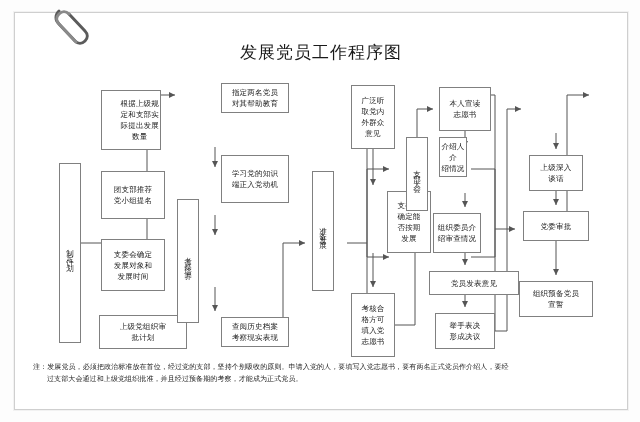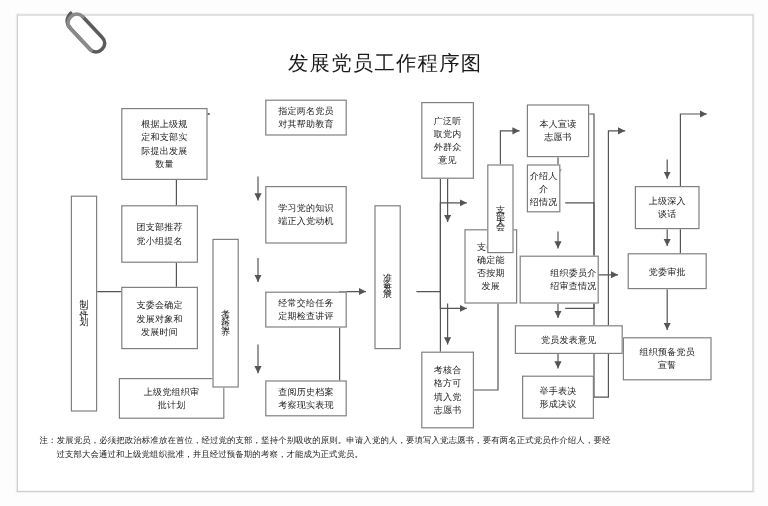--- a/index.html
+++ b/index.html
@@ -101,21 +101,21 @@
         <path d="M456 318 L480 318 L480 216"></path>
 
         <path d="M530 216 L552 216 L552 82 L574 82" marker-end="url(#ar)"></path>
       </g>
     </svg>
 
     <div id="chart">
 
       <div class="vbox" style="left:44px;top:150px;width:22px;height:180px;">制定计划</div>
 
-      <div class="box" style="left:86px;top:77px;width:72px;height:60px;">
+      <div class="box" style="left:86px;top:77px;width:60px;height:60px;justify-content:flex-end;">
         <span>
           <span>根据上级规</span>
           <span>定和支部实</span>
           <span>际提出发展</span>
           <span>数量</span>
         </span>
       </div>
 
       <div class="box" style="left:86px;top:158px;width:64px;height:48px;">
         <span>
@@ -148,26 +148,20 @@
         </span>
       </div>
 
       <div class="box" style="left:206px;top:142px;width:68px;height:48px;">
         <span>
           <span>学习党的知识</span>
           <span>端正入党动机</span>
         </span>
       </div>
 
-      <div class="box" style="left:206px;top:230px;width:68px;height:30px;">
-        <span>
-          <span>经常交给任务</span>
-          <span>定期检查讲评</span>
-        </span>
-      </div>
 
       <div class="box" style="left:206px;top:304px;width:68px;height:30px;font-family:Liberation Serif, serif;">
         <span>
           <span>查阅历史档案</span>
           <span>考察现实表现</span>
         </span>
       </div>
 
       <div class="vbox" style="left:297px;top:158px;width:22px;height:120px;">准备发展</div>
 
@@ -207,21 +201,21 @@
         </span>
       </div>
 
       <div class="box" style="left:424px;top:124px;width:28px;height:40px;">
         <span>
           <span>介绍人介</span>
           <span>绍情况</span>
         </span>
       </div>
 
-      <div class="box" style="left:418px;top:200px;width:66px;height:40px;justify-content:flex-end;">
+      <div class="box" style="left:418px;top:200px;width:48px;height:40px;">
         <span>
           <span>组织委员介</span>
           <span>绍审查情况</span>
         </span>
       </div>
 
       <div class="box" style="left:414px;top:258px;width:90px;height:24px;">
         <span>
           <span>党员发表意见</span>
         </span>

